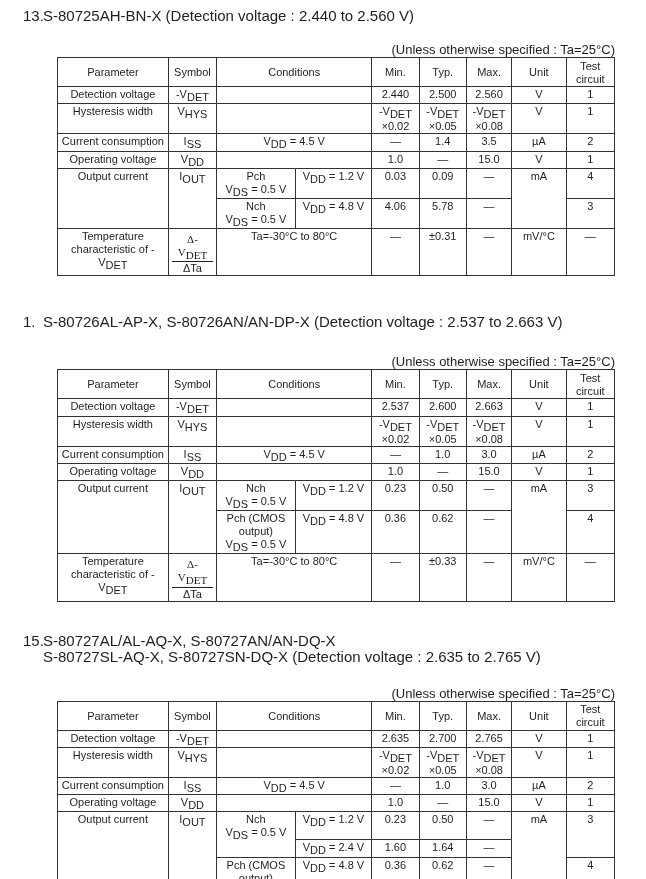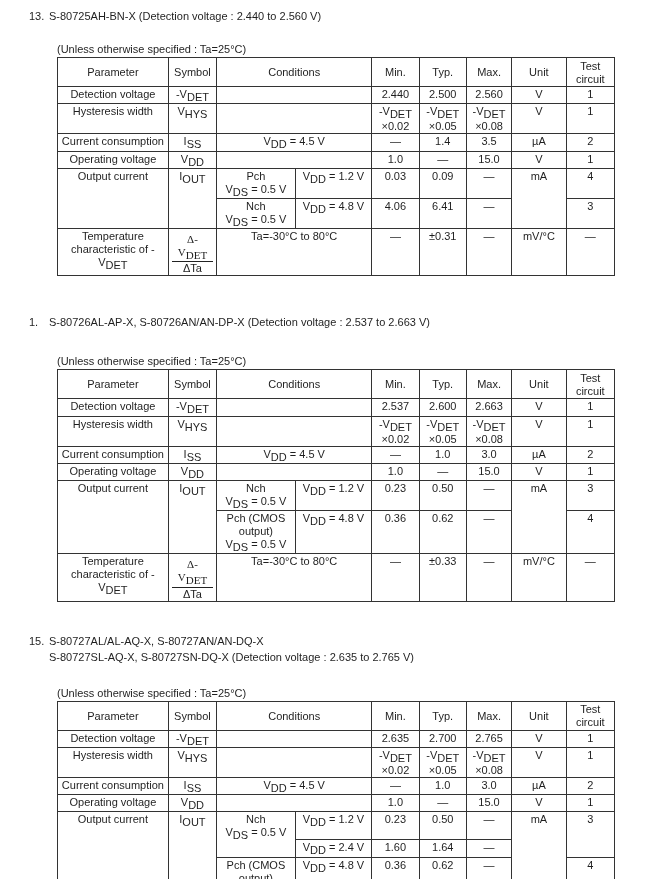--- a/index.html
+++ b/index.html
@@ -2,25 +2,25 @@
 <html><head>
 <meta charset="utf-8">
 <style>
   html,body{margin:0;padding:0;}
   body{
     width:646px;height:879px;overflow:hidden;background:#ffffff;
     font-family:"Liberation Sans","DejaVu Sans",sans-serif;
     color:#1f1f1f;-webkit-font-smoothing:antialiased;
   }
   .page{padding-top:8px;}
-  .heading{padding-left:29px;font-size:11px;line-height:16px;}
+  .heading{padding-left:23px;font-size:15px;line-height:16px;}
   .hnum{display:inline-block;width:20px;vertical-align:top;}
   .hlines{display:inline-block;vertical-align:top;}
   .hline{display:block;}
-  .note{margin-left:57px;width:558px;font-size:11px;line-height:13px;}
+  .note{margin-left:57px;width:558px;text-align:right;font-size:13px;line-height:13px;}
   .s13 .note{margin-top:19px;}
   .s14{margin-top:38px;}
   .s14 .note{margin-top:25px;}
   .s15{margin-top:31px;}
   .s15 .note{margin-top:22px;}
   table.spec{
     margin-left:57px;width:558px;border-collapse:collapse;table-layout:fixed;
     margin-top:1px;
   }
   table.spec td{
@@ -118,21 +118,21 @@
         <td>0.03</td>
         <td>0.09</td>
         <td>—</td>
         <td rowspan="2">mA</td>
         <td>4</td>
       </tr>
       <tr class="r28">
         <td class="left">Nch<br>V<sub>DS</sub> = 0.5 V</td>
         <td>V<sub>DD</sub> = 4.8 V</td>
         <td>4.06</td>
-        <td>6.41</td>
+        <td>5.78</td>
         <td>—</td>
         <td>3</td>
       </tr>
       <tr class="r40">
         <td class="left">Temperature<br>characteristic of -<br>V<sub>DET</sub></td>
         <td>
           <span class="frac"><span class="fnum">Δ-V<sub>DET</sub></span><span class="fden">ΔTa</span></span>
         </td>
         <td colspan="2">Ta=-30°C to 80°C</td>
         <td>—</td>

